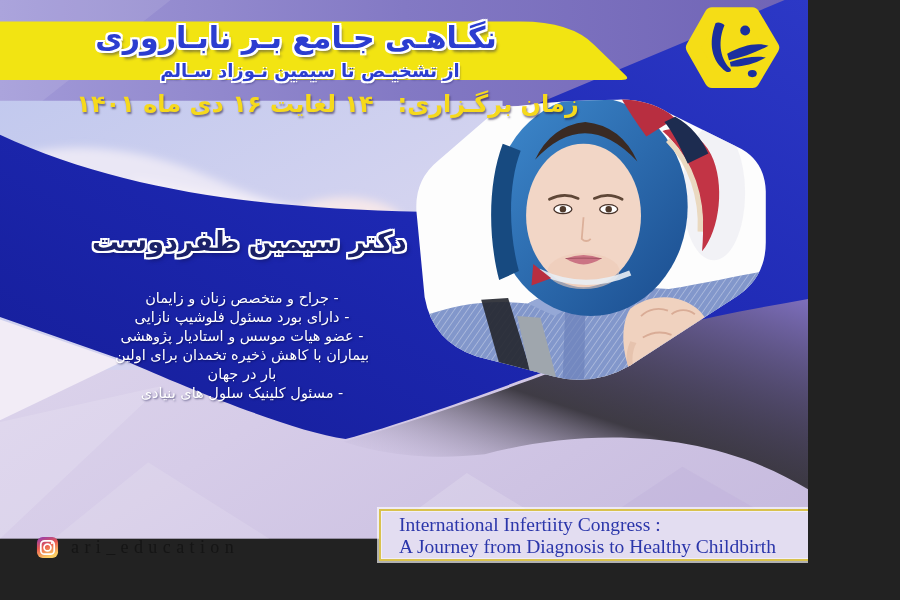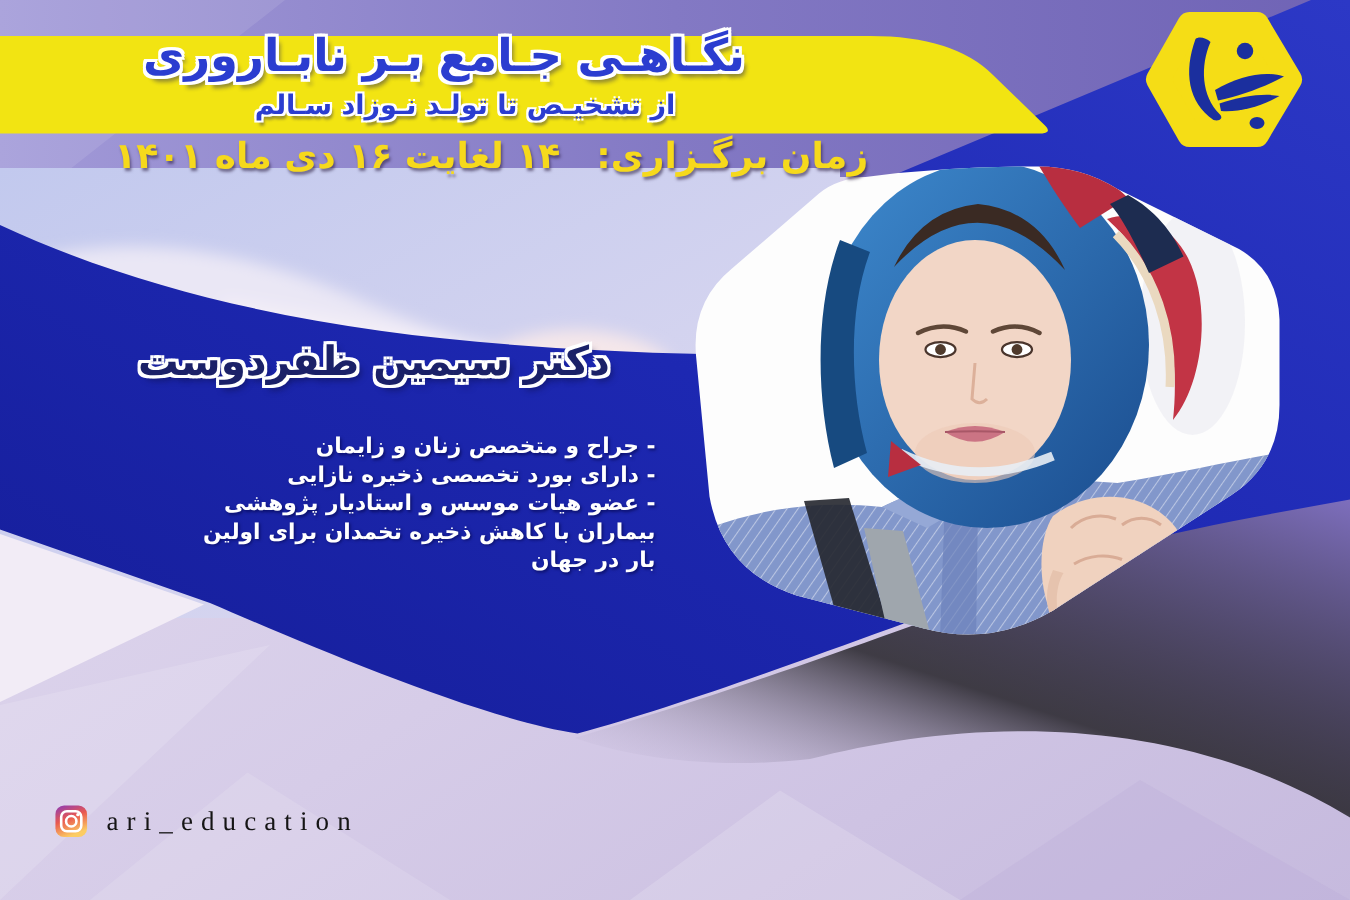--- a/index.html
+++ b/index.html
@@ -1,17 +1,17 @@
 <!DOCTYPE html>
 <html><head>
 <meta charset="utf-8">
 <style>
   html,body{margin:0;padding:0;background:#222;}
   .poster{
-    position:relative;width:900px;height:600px;overflow:hidden;
+    position:relative;width:808px;height:600px;overflow:hidden;
     font-family:"DejaVu Sans",sans-serif;
   }
   .poster svg.bg{position:absolute;inset:0;z-index:0;}
   .layer{position:absolute;z-index:2;}
 
   .title{
     left:16px;top:20px;width:560px;text-align:center;
     font-size:30px;font-weight:bold;color:#2b3dd0;direction:rtl;
     text-shadow:-2px -2px 0 #fff,2px -2px 0 #fff,-2px 2px 0 #fff,2px 2px 0 #fff,
                 0 -2px 0 #fff,0 2px 0 #fff,-2px 0 0 #fff,2px 0 0 #fff,
@@ -29,22 +29,22 @@
     text-shadow:1px 2px 2px rgba(40,25,60,.55);
   }
   .doc-name{
     left:92px;top:226px;width:370px;text-align:left;direction:rtl;
     font-size:27px;font-weight:bold;color:#1b2168;
     text-shadow:-2px -2px 0 #fff,2px -2px 0 #fff,-2px 2px 0 #fff,2px 2px 0 #fff,
                 0 -2px 0 #fff,0 2px 0 #fff,-2px 0 0 #fff,2px 0 0 #fff,
                 3px 3px 4px rgba(10,10,50,.5);
   }
   .creds{
-    left:47px;top:289px;width:390px;direction:rtl;text-align:right;
-    color:#ffffff;font-size:14.5px;font-weight:bold;line-height:19px;
+    left:47px;top:289px;width:390px;direction:rtl;text-align:center;
+    color:#ffffff;font-size:14.5px;font-weight:normal;line-height:19px;
     text-shadow:1px 1px 2px rgba(0,0,60,.55);
   }
   .contacts{left:36px;top:492px;}
   .contact-row{display:flex;align-items:center;height:23px;margin-bottom:3px;margin-top:44px;}
   .contact-row .cicon{width:23px;height:23px;margin-right:12px;flex:0 0 auto;}
   .contact-row .ctext{
     font-family:"Liberation Serif",serif;color:#151515;
     font-size:18px;letter-spacing:.30em;white-space:nowrap;
   }
   .contact-row .ctext.big{font-size:21px;font-weight:bold;letter-spacing:.02em;}
@@ -189,31 +189,32 @@
 
         <path d="M 760,430 C 790,450 826,462 868,470 L 872,475 L 756,475 Z" fill="#eccbb8"></path>
         <path d="M 702,344 C 728,324 766,328 784,352 C 798,374 796,402 780,422 C 760,440 726,440 708,422 C 692,402 690,362 702,344 Z" fill="#f0d2bf"></path>
         <path d="M 714,352 C 722,344 734,342 744,346 M 748,350 C 756,344 766,344 774,350 M 716,376 C 726,370 738,369 748,373" stroke="#d9ac96" stroke-width="2" fill="none"></path>
         <path d="M 702,380 C 695,396 697,412 709,423 C 703,408 703,392 709,382 Z" fill="#e6c3ae"></path>
       </g>
     </g>
   </svg>
 
   <div class="layer title">نگـاهـی جـامع بـر نابـاروری</div>
-  <div class="layer subtitle">از تشخیـص تا تولـد نـوزاد سـالم</div>
+  <div class="layer subtitle">از تشخیـص تا سیمین نـوزاد سـالم</div>
   <div class="layer date">زمان برگـزاری: ۱۴ لغایت ۱۶ دی ماه ۱۴۰۱</div>
 
   <div class="layer doc-name">دکتر سیمین ظفردوست</div>
 
   <div class="layer creds">
     <div>- جراح و متخصص زنان و زایمان</div>
-    <div>- دارای بورد تخصصی ذخیره نازایی</div>
+    <div>- دارای بورد مسئول فلوشیپ نازایی</div>
     <div>- عضو هیات موسس و استادیار پژوهشی</div>
     <div>بیماران با کاهش ذخیره تخمدان برای اولین</div>
     <div>بار در جهان</div>
+    <div>- مسئول کلینیک سلول های بنیادی</div>
   </div>
 
   <div class="layer contacts">
 
     <div class="contact-row">
       <svg class="cicon" viewBox="0 0 24 24">
         <defs>
           <linearGradient id="igGrad" x1="0" y1="0" x2=".4" y2="1">
             <stop offset="0" stop-color="#8a3ab9"></stop>
               <stop offset=".5" stop-color="#e95950"></stop>
@@ -239,14 +240,18 @@
         </defs>
         <rect x="1" y="1" width="22" height="22" rx="5" fill="url(#tgGrad)"></rect>
         <polygon points="5,12 18,6.5 15.5,17.5 11.5,14.5 9.5,16.5 9.3,13.2" fill="#ffffff"></polygon>
       </svg>
       <span class="ctext sp2">@avicennacme</span>
     </div>
 
 
   </div>
 
+  <div class="layer congress-box">
+    <div>International Infertiity Congress :</div>
+    <div>A Journey from Diagnosis to Healthy Childbirth</div>
+  </div>
 
 </div>
 
 </body></html>

